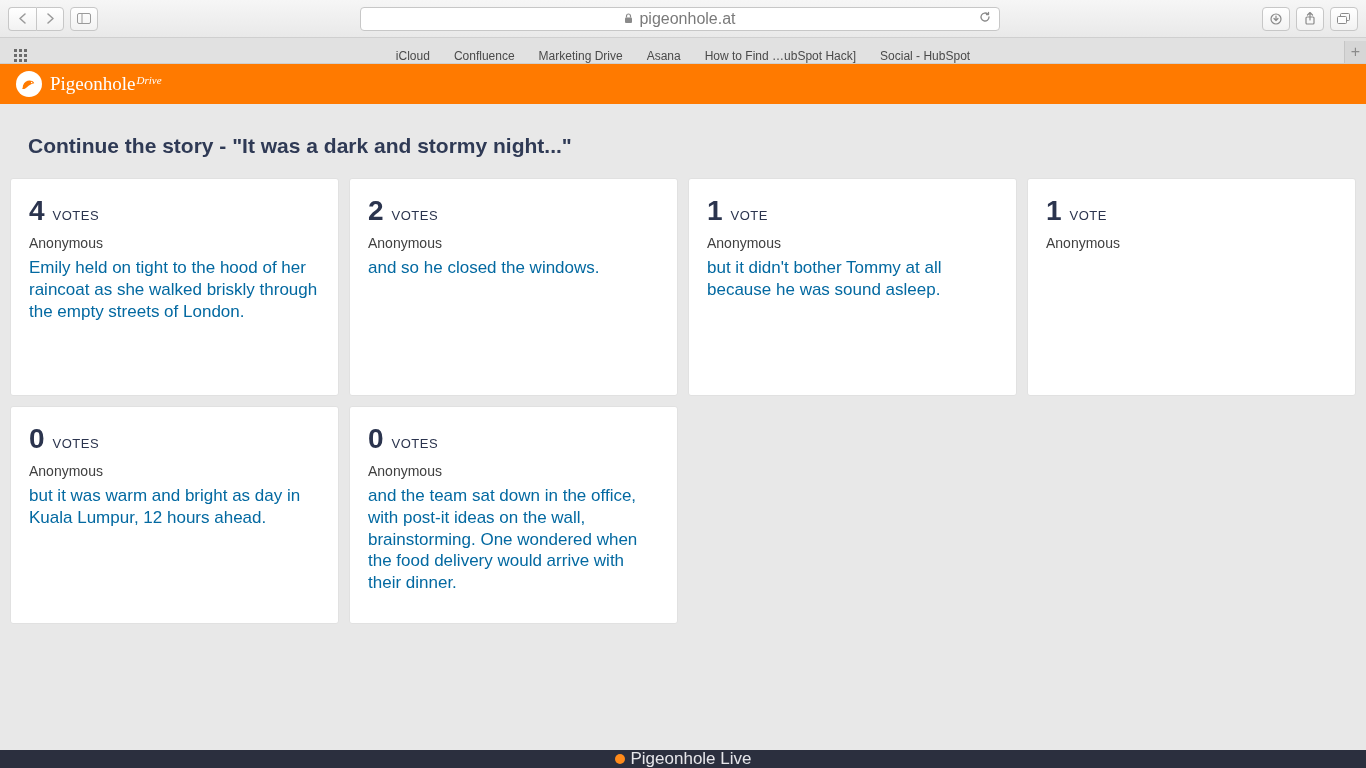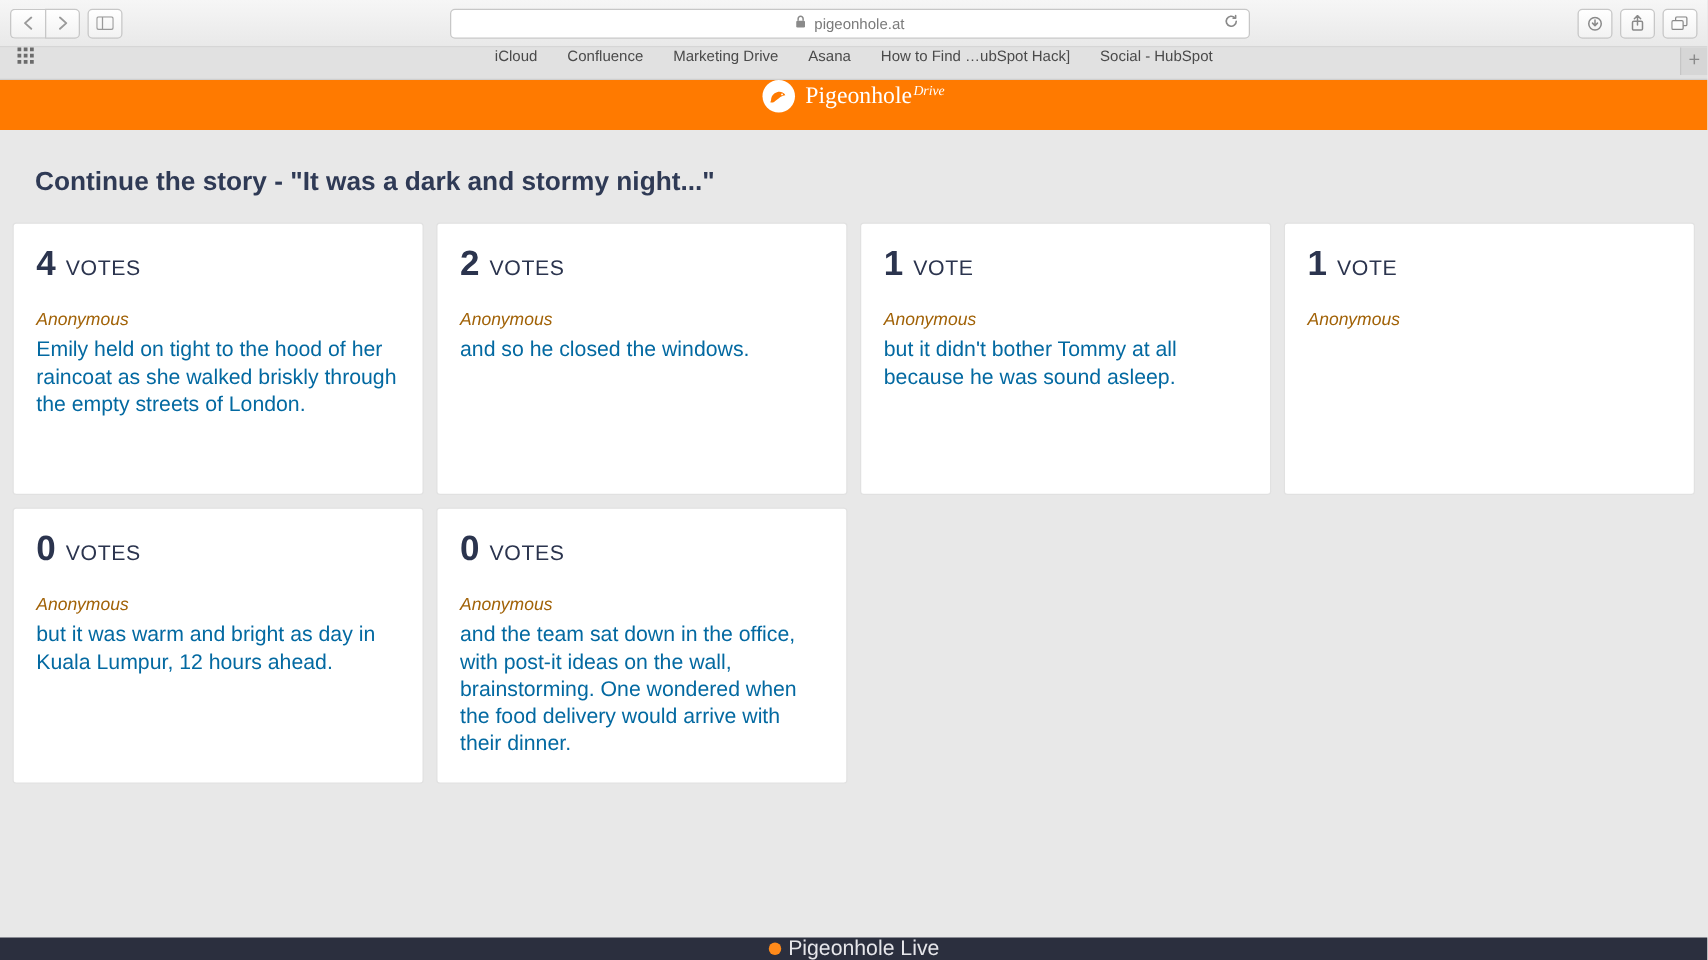--- a/index.html
+++ b/index.html
@@ -43,33 +43,33 @@
       margin: 0 auto;
       height: 24px;
       border: 1px solid #c7c7c7;
       border-radius: 4px;
       background: #fff;
       display: flex;
       align-items: center;
       justify-content: center;
       gap: 6px;
       color: #7a7a7a;
-      font-size: 12px;
+      font-size: 16px;
       position: relative;
     }
     .addr-bar .reload { position: absolute; right: 8px; font-size: 12px; color: #8a8a8a; }
     .toolbar-right { display: flex; gap: 6px; margin-left: auto; }
 
     
     .bookmarks-bar {
       height: 26px;
       background: #e1e1e1;
       border-bottom: 1px solid #cfcfcf;
       display: flex;
-      align-items: flex-start;
+      align-items: flex-end;
       position: relative;
     }
     .grid-icon {
       width: 14px; height: 14px;
       margin-left: 14px;
       display: grid;
       grid-template-columns: repeat(3, 3px);
       grid-template-rows: repeat(3, 3px);
       gap: 2px;
     }
@@ -98,21 +98,20 @@
 
     
     .app-header {
       height: 40px;
       background: #ff7a00;
       display: flex;
       align-items: center;
       padding: 0 16px;
       gap: 14px;
       color: #fff;
-      flex-direction: column;
     }
     .logo-wrap { display: flex; align-items: center; gap: 8px; }
     .logo-circle {
       width: 26px; height: 26px; border-radius: 50%;
       background: #fff;
       display: flex; align-items: center; justify-content: center;
     }
     .logo-circle svg { width: 18px; height: 18px; }
     .brand-text {
       font-size: 19px;
@@ -142,22 +141,22 @@
     }
     .card {
       background: #fff;
       border: 1px solid #e1e1e1;
       border-radius: 3px;
       padding: 16px 18px 20px;
       min-height: 218px;
     }
     .votes-line { display: flex; align-items: baseline; gap: 8px; color: #2b344e; }
     .votes-num { font-size: 28px; font-weight: 700; }
-    .votes-label { font-size: 17px; letter-spacing: 0.5px; }
-    .author { margin-top: 20px; font-size: 14px; color: #a16207; font-style: italic; }
+    .votes-label { font-size: 13px; letter-spacing: 0.5px; }
+    .author { margin-top: 8px; font-size: 14px; color: #404040; }
     .body-text { margin-top: 6px; font-size: 17px; color: #0369a1; line-height: 1.28; }
 
     
     .footer-bar {
       position: absolute;
       bottom: 0; left: 0; right: 0;
       height: 18px;
       background: #2b2f3e;
       color: #e6e6ea;
       font-size: 17px;

